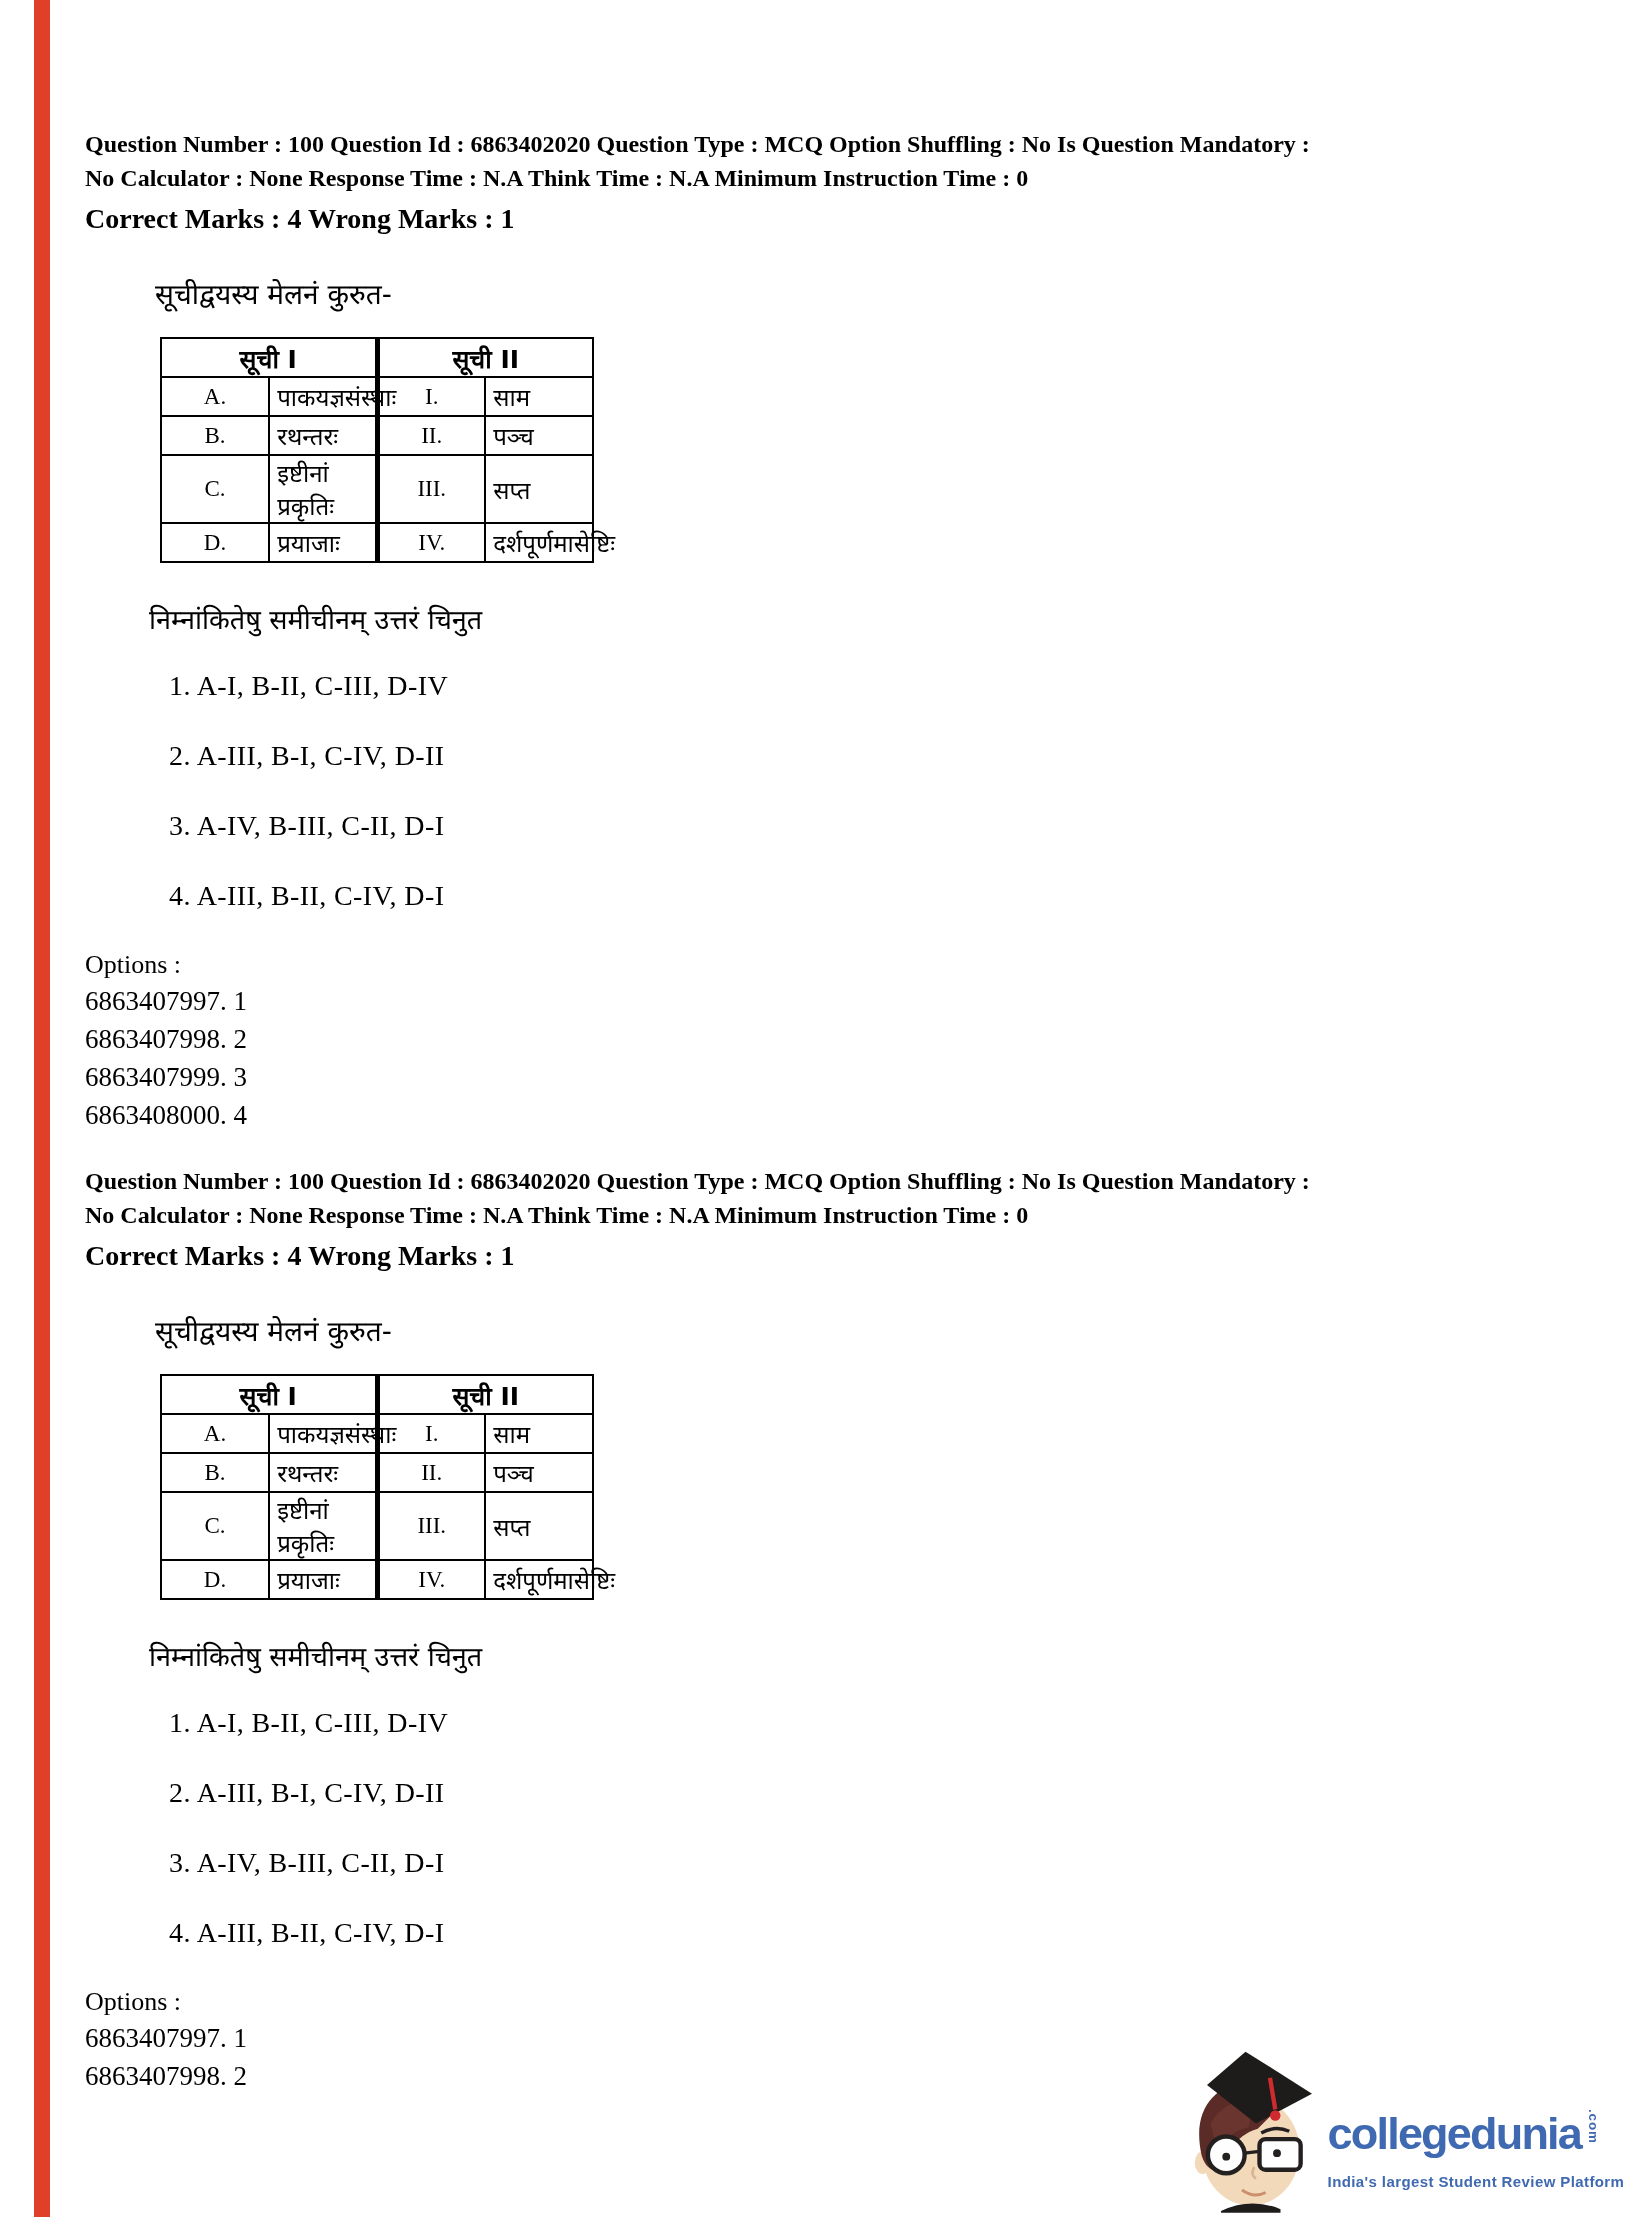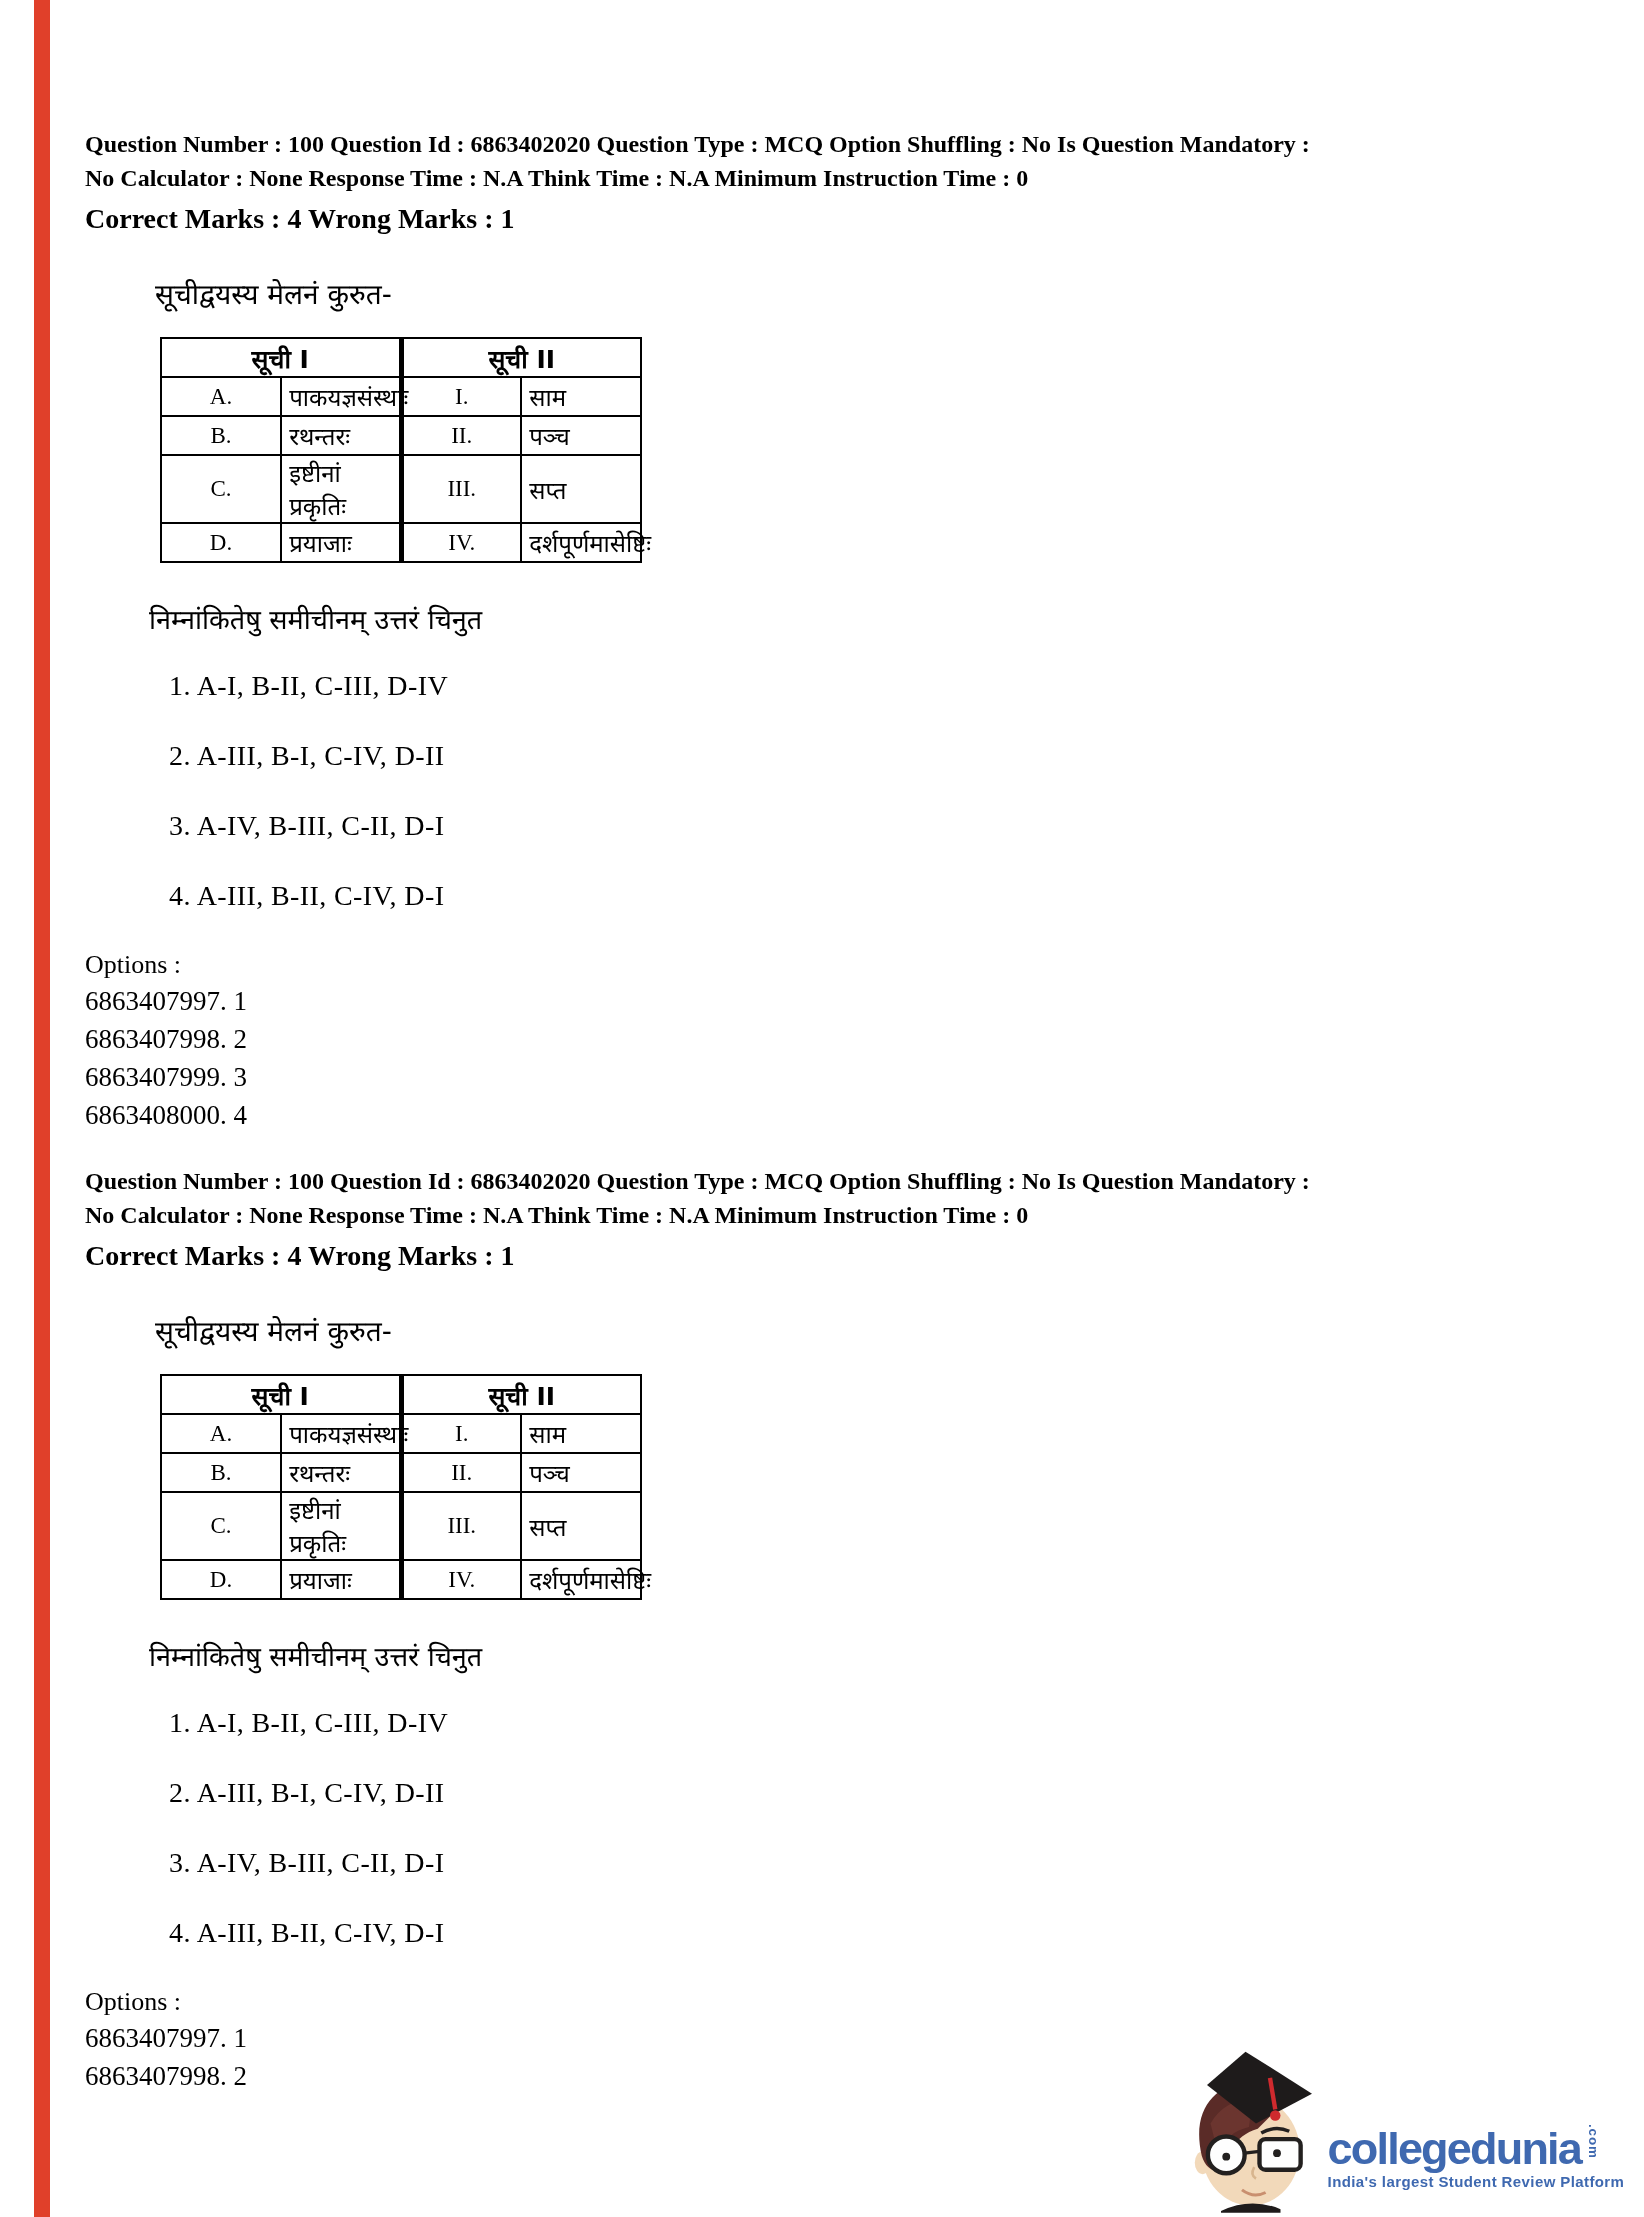--- a/index.html
+++ b/index.html
@@ -27,21 +27,21 @@
   .prompt {
     margin:39px 0 0 70px;
     font-size:28px; line-height:39px;
     font-family:"DejaVu Sans", sans-serif;
   }
 
   table.qtable {
     margin:23px 4px 0 75px;
     border-collapse:collapse;
     table-layout:fixed;
-    width:482px;
+    width:434px;
     border-radius:18px;
   }
   table.qtable th, table.qtable td { border:2.7px solid #000; }
   table.qtable th {
     height:39px; font-size:25px; font-weight:bold; text-align:center;
     font-family:"DejaVu Sans", sans-serif;
   }
   table.qtable td { height:39px; }
   td.lab { width:52px; text-align:center; font-family:"Liberation Serif", serif; font-size:23px; }
   td.txt { width:169px; padding-left:7.2px; font-size:24px; font-family:"DejaVu Sans", sans-serif; }
@@ -71,21 +71,21 @@
     font-weight:bold; font-size:45px; line-height:45px;
     color:#3f69b0; letter-spacing:-1.8px;
   }
   .dotcom {
     writing-mode:vertical-rl;
     font-family:"Liberation Sans", sans-serif;
     font-weight:bold; font-size:13.4px; color:#3f69b0;
     letter-spacing:0.9px; margin-left:4.5px; height:48px;
   }
   .tagline {
-    margin-top:1px;
+    margin-top:16px;
     font-family:"Liberation Sans", sans-serif;
     font-weight:bold; font-size:15px; color:#3f69b0;
     letter-spacing:0.4px; white-space:nowrap;
   }
 </style>
 </head>
 <body>
 
 <div class="page">
   <div class="red-stripe"></div>

